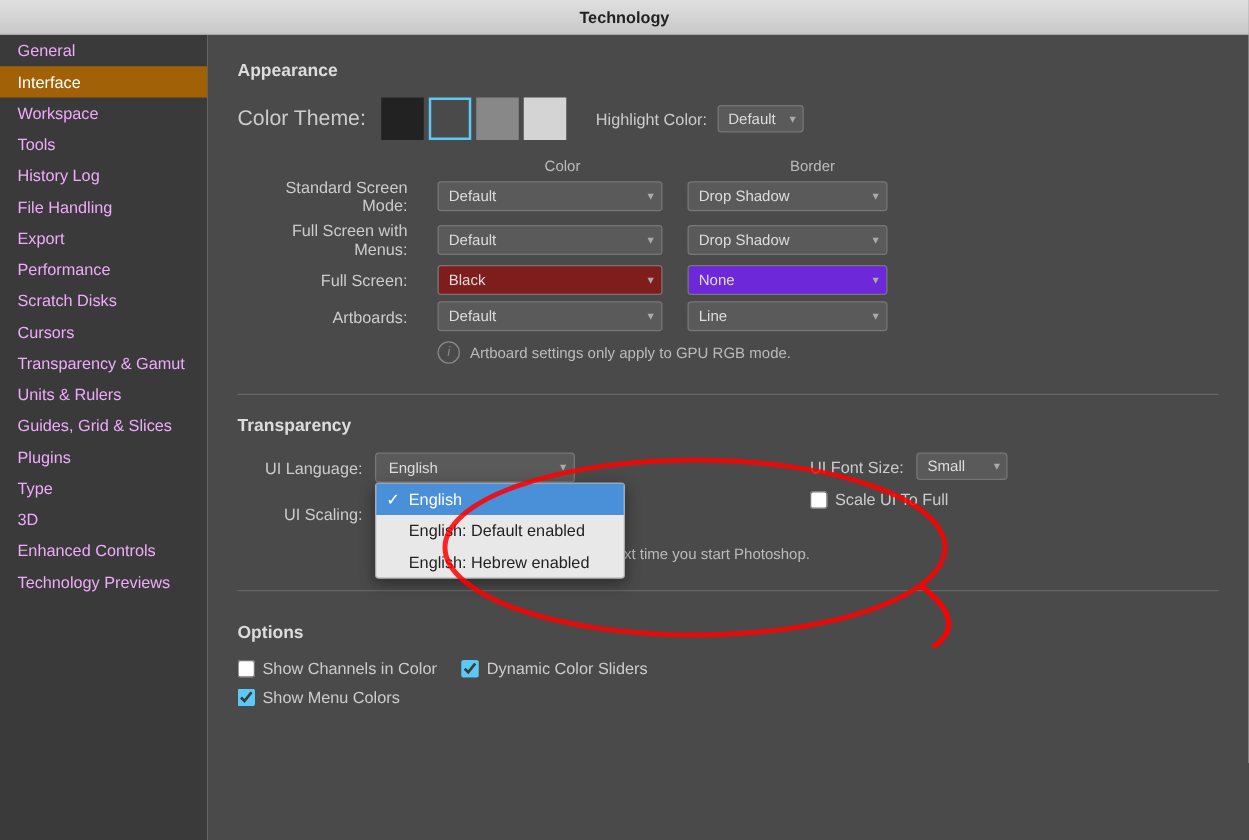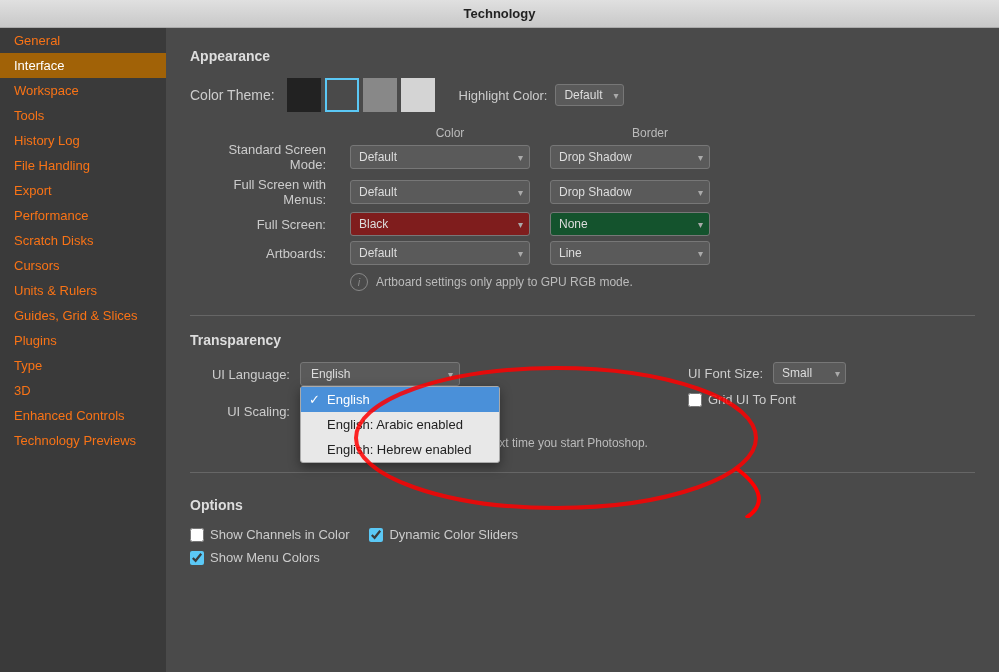--- a/index.html
+++ b/index.html
@@ -36,21 +36,21 @@
       width: 166px;
       background: #3a3a3a;
       display: flex;
       flex-direction: column;
       flex-shrink: 0;
       overflow-y: auto;
     }
 
     .sidebar-item {
       padding: 5px 14px;
-      color: #f97316;
+      color: #f0abfc;
       font-size: 13px;
       cursor: pointer;
       white-space: nowrap;
     }
 
     .sidebar-item.active {
       background: #a16207;
       color: #fff;
     }
 
@@ -77,21 +77,21 @@
 
     .color-theme-row {
       display: flex;
       align-items: center;
       margin-bottom: 14px;
     }
 
     .color-theme-label {
       color: #ccc;
       margin-right: 12px;
-      font-size: 14px;
+      font-size: 17px;
     }
 
     .color-swatches {
       display: flex;
       gap: 4px;
       margin-right: 24px;
     }
 
     .color-swatch {
       width: 34px;
@@ -337,21 +337,20 @@
     .screen-row-label {
       color: #ccc;
       font-size: 13px;
       text-align: right;
       padding-right: 24px;
     }
 
     .pres-two-col {
       display: flex;
       align-items: flex-start;
-      gap: 40px;
     }
 
     .pres-left {
       display: flex;
       flex-direction: column;
       gap: 8px;
     }
 
     .pres-right {
       display: flex;
@@ -384,20 +383,21 @@
       <div class="sidebar-item">General</div>
       <div class="sidebar-item active">Interface</div>
       <div class="sidebar-item">Workspace</div>
       <div class="sidebar-item">Tools</div>
       <div class="sidebar-item">History Log</div>
       <div class="sidebar-item">File Handling</div>
       <div class="sidebar-item">Export</div>
       <div class="sidebar-item">Performance</div>
       <div class="sidebar-item">Scratch Disks</div>
       <div class="sidebar-item">Cursors</div>
+      <div class="sidebar-item">Transparency &amp; Gamut</div>
       <div class="sidebar-item">Units &amp; Rulers</div>
       <div class="sidebar-item">Guides, Grid &amp; Slices</div>
       <div class="sidebar-item">Plugins</div>
       <div class="sidebar-item">Type</div>
       <div class="sidebar-item">3D</div>
       <div class="sidebar-item">Enhanced Controls</div>
       <div class="sidebar-item">Technology Previews</div>
     </div>
 
   <div class="content">
@@ -436,21 +436,21 @@
             <div><div style="background: rgb(90, 90, 90); color: rgb(221, 221, 221); border: 1px solid rgb(119, 119, 119); border-radius: 3px; padding: 4px 20px 4px 8px; font-size: 12px; cursor: pointer; display: inline-flex; align-items: center; min-width: 160px; position: relative;">Drop Shadow<span style="position:absolute;right:6px;color:#aaa;font-size:10px;">▾</span></div></div>
           </div>
           <div class="screen-table-row">
             <div class="screen-row-label">Full Screen with Menus:</div>
             <div><div style="background: rgb(90, 90, 90); color: rgb(221, 221, 221); border: 1px solid rgb(119, 119, 119); border-radius: 3px; padding: 4px 20px 4px 8px; font-size: 12px; cursor: pointer; display: inline-flex; align-items: center; min-width: 180px; position: relative;">Default<span style="position:absolute;right:6px;color:#aaa;font-size:10px;">▾</span></div></div>
             <div><div style="background: rgb(90, 90, 90); color: rgb(221, 221, 221); border: 1px solid rgb(119, 119, 119); border-radius: 3px; padding: 4px 20px 4px 8px; font-size: 12px; cursor: pointer; display: inline-flex; align-items: center; min-width: 160px; position: relative;">Drop Shadow<span style="position:absolute;right:6px;color:#aaa;font-size:10px;">▾</span></div></div>
           </div>
           <div class="screen-table-row">
             <div class="screen-row-label">Full Screen:</div>
             <div><div style="background: #7f1d1d; color: rgb(221, 221, 221); border: 1px solid rgb(119, 119, 119); border-radius: 3px; padding: 4px 20px 4px 8px; font-size: 12px; cursor: pointer; display: inline-flex; align-items: center; min-width: 180px; position: relative;">Black<span style="position:absolute;right:6px;color:#aaa;font-size:10px;">▾</span></div></div>
-            <div><div style="background: #14532d; color: rgb(221, 221, 221); border: 1px solid rgb(119, 119, 119); border-radius: 3px; padding: 4px 20px 4px 8px; font-size: 12px; cursor: pointer; display: inline-flex; align-items: center; min-width: 160px; position: relative;">None<span style="position:absolute;right:6px;color:#aaa;font-size:10px;">▾</span></div></div>
+            <div><div style="background: #6d28d9; color: rgb(221, 221, 221); border: 1px solid rgb(119, 119, 119); border-radius: 3px; padding: 4px 20px 4px 8px; font-size: 12px; cursor: pointer; display: inline-flex; align-items: center; min-width: 160px; position: relative;">None<span style="position:absolute;right:6px;color:#aaa;font-size:10px;">▾</span></div></div>
           </div>
           <div class="screen-table-row">
             <div class="screen-row-label">Artboards:</div>
             <div><div style="background: rgb(90, 90, 90); color: rgb(221, 221, 221); border: 1px solid rgb(119, 119, 119); border-radius: 3px; padding: 4px 20px 4px 8px; font-size: 12px; cursor: pointer; display: inline-flex; align-items: center; min-width: 180px; position: relative;">Default<span style="position:absolute;right:6px;color:#aaa;font-size:10px;">▾</span></div></div>
             <div><div style="background: rgb(90, 90, 90); color: rgb(221, 221, 221); border: 1px solid rgb(119, 119, 119); border-radius: 3px; padding: 4px 20px 4px 8px; font-size: 12px; cursor: pointer; display: inline-flex; align-items: center; min-width: 160px; position: relative;">Line<span style="position:absolute;right:6px;color:#aaa;font-size:10px;">▾</span></div></div>
           </div>
         </div>
 
       <div class="artboard-note">
         <span class="info-icon">i</span>
@@ -467,21 +467,21 @@
         <div class="pres-left">
 
           <div class="inline-row">
             <span class="pres-label">UI Language:</span>
             <div class="dropdown-container">
               <div class="dropdown-trigger">
                 <span>English</span>
               </div>
               <div class="dropdown-menu" id="lang-menu">
                   <div class="dropdown-item selected">English</div>
-                  <div class="dropdown-item">English: Arabic enabled</div>
+                  <div class="dropdown-item">English: Default enabled</div>
                   <div class="dropdown-item">English: Hebrew enabled</div>
                 </div>
             </div>
           </div>
 
           <div class="inline-row scaling-row">
             <span class="pres-label scaling-label">UI Scaling:</span>
 
             <div style="background:#5a5a5a; width:120px; height:22px; border:1px solid #777; border-radius:3px;"></div>
           </div>
@@ -500,21 +500,21 @@
               <select>
                 <option>Small</option>
                 <option>Medium</option>
                 <option>Large</option>
               </select>
             </div>
           </div>
 
           <div class="checkbox-row">
             <input type="checkbox" style="">
-            <span>Grid UI To Font</span>
+            <span>Scale UI To Full</span>
           </div>
         </div>
       </div>
     </div>
 
     <hr class="divider-line">
 
     <div class="options-section">
       <div class="section-title">Options</div>
       <div id="options-rows">

